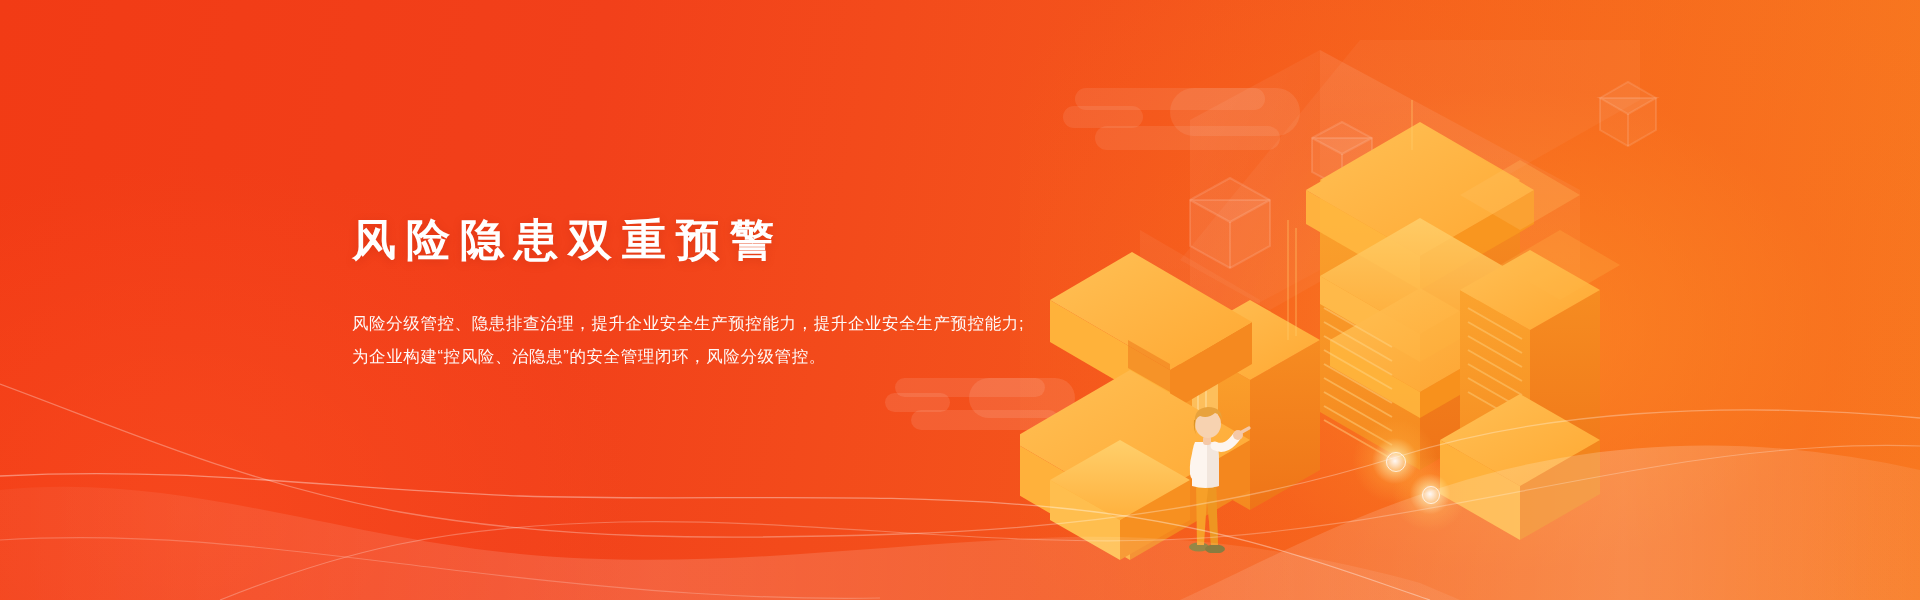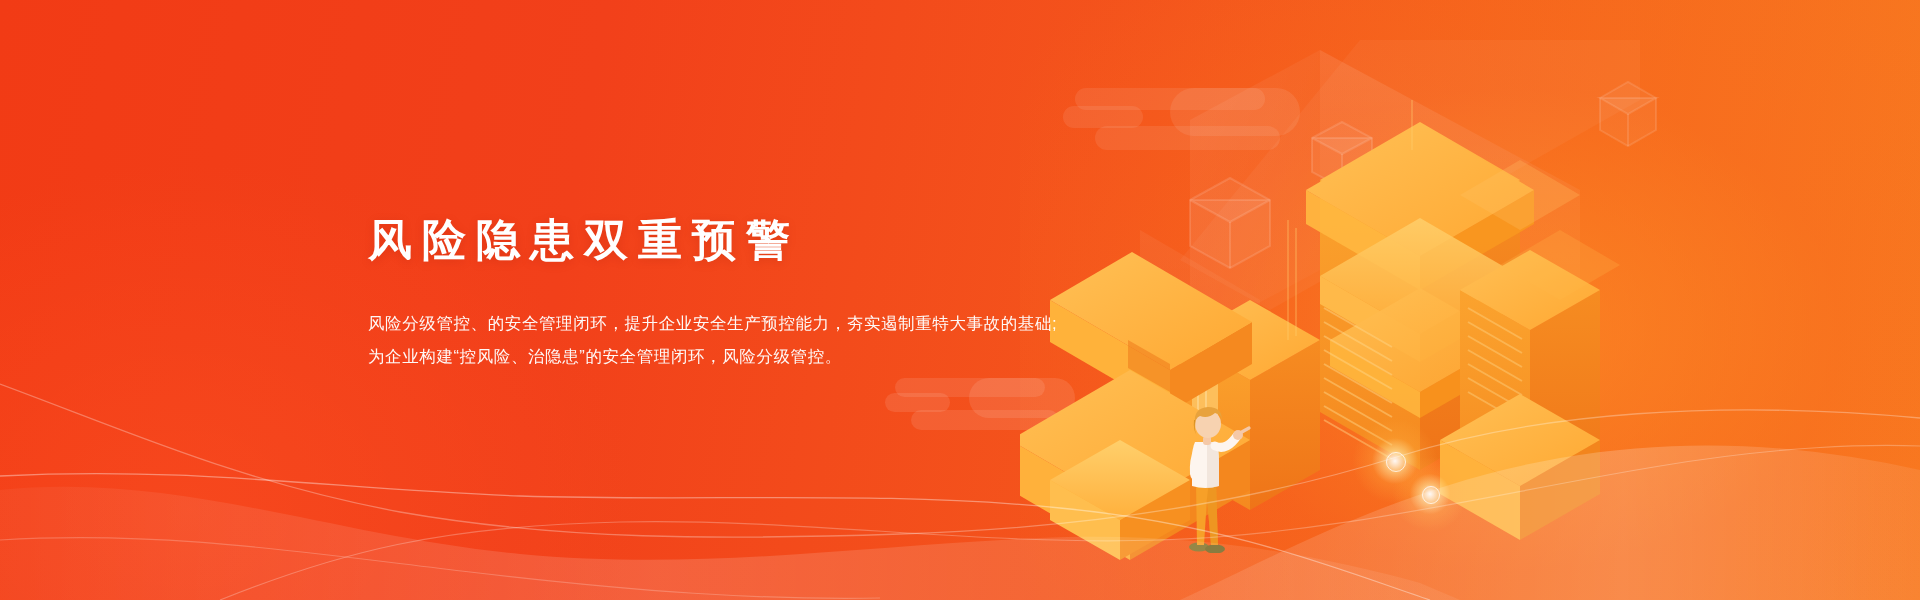--- a/index.html
+++ b/index.html
@@ -33,21 +33,21 @@
     bottom: -260px;
     width: 900px;
     height: 700px;
     background: radial-gradient(ellipse at 50% 50%, rgba(255,90,40,0.35) 0%, rgba(240,55,20,0.0) 70%);
     pointer-events: none;
   }
 
   
   .text-block {
     position: absolute;
-    left: 368px;
+    left: 352px;
     top: 214px;
     z-index: 30;
   }
   .headline {
     font-size: 44px;
     font-weight: 700;
     color: #ffffff;
     letter-spacing: 10px;
     line-height: 1.2;
     margin: 0 0 40px 0;
@@ -365,17 +365,17 @@
 
     <path fill="none" stroke="#ffffff" stroke-opacity="0.30" stroke-width="1.3" d="M0,44 C130,92 240,142 400,172 C560,200 720,200 900,194 C1090,188 1260,160 1400,116 C1540,72 1720,60 1920,78"></path>
 
     <path fill="none" stroke="#ffffff" stroke-opacity="0.26" stroke-width="1.2" d="M220,260 C340,212 440,186 620,182 C800,178 980,206 1160,200 C1340,194 1500,152 1660,126 C1780,106 1870,104 1920,106"></path>
 
     <path fill="none" stroke="#ffffff" stroke-opacity="0.22" stroke-width="1.2" d="M0,200 C160,190 300,212 470,232 C640,252 760,260 880,258"></path>
   </svg>
 
   <div class="text-block">
     <h1 class="headline">风险隐患双重预警</h1>
-    <div class="sub-line">风险分级管控、的安全管理闭环，提升企业安全生产预控能力，夯实遏制重特大事故的基础;</div>
+    <div class="sub-line">风险分级管控、隐患排查治理，提升企业安全生产预控能力，提升企业安全生产预控能力;</div>
     <div class="sub-line">为企业构建“控风险、治隐患”的安全管理闭环，风险分级管控。</div>
   </div>
 
 </div>
 
 </body></html>

